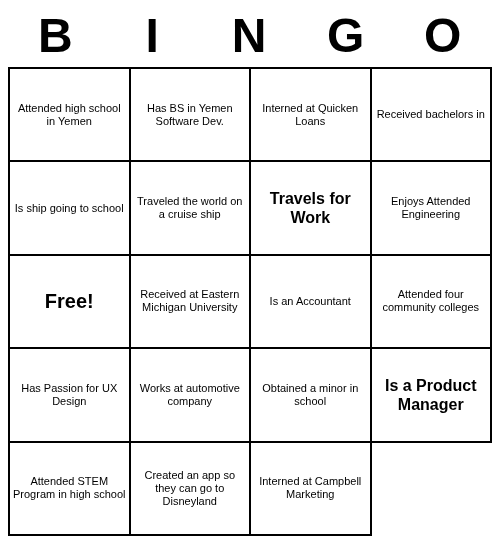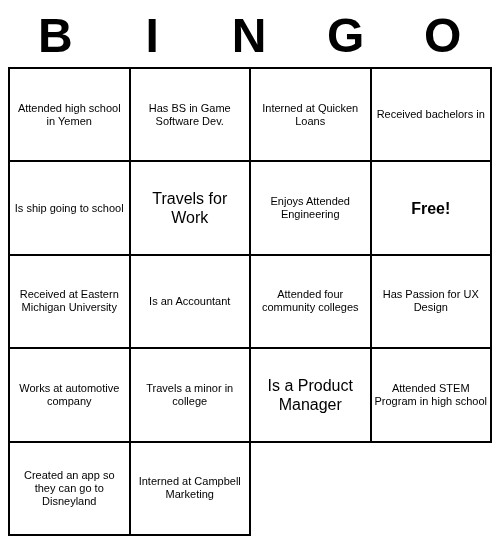--- a/index.html
+++ b/index.html
@@ -42,51 +42,52 @@
       display: flex;
       align-items: center;
       justify-content: center;
       text-align: center;
       padding: 2px 3px;
       font-size: 11px;
       line-height: 1.2;
       min-height: 88px;
     }
     .cell.free {
-      font-size: 16px;
+      font-size: 20px;
       font-weight: bold;
     }
     .cell.large-text {
       font-size: 16px;
-      font-weight: normal;
+      font-weight: bold;
     }
   </style>
 </head>
 <body>
 
 <div class="bingo-title">
   <span>B</span>
   <span>I</span>
   <span>N</span>
   <span>G</span>
   <span>O</span>
 </div>
 
 <div class="bingo-grid" id="bingo-grid">
 <div class="cell">Attended high school in Yemen</div>
-    <div class="cell">Has BS in Game Software Dev.</div>
+    <div class="cell">Has BS in Yemen Software Dev.</div>
     <div class="cell">Interned at Quicken Loans</div>
     <div class="cell">Received bachelors in</div>
     <div class="cell">Is ship going to school</div>
+    <div class="cell">Traveled the world on a cruise ship</div>
     <div class="cell large-text">Travels for Work</div>
     <div class="cell">Enjoys Attended Engineering</div>
     <div class="cell free">Free!</div>
     <div class="cell">Received at Eastern Michigan University</div>
     <div class="cell">Is an Accountant</div>
     <div class="cell">Attended four community colleges</div>
     <div class="cell">Has Passion for UX Design</div>
     <div class="cell">Works at automotive company</div>
-    <div class="cell">Travels a minor in college</div>
+    <div class="cell">Obtained a minor in school</div>
     <div class="cell large-text">Is a Product Manager</div>
     <div class="cell">Attended STEM Program in high school</div>
     <div class="cell">Created an app so they can go to Disneyland</div>
     <div class="cell">Interned at Campbell Marketing</div>
   </div>
 
 </body></html>

